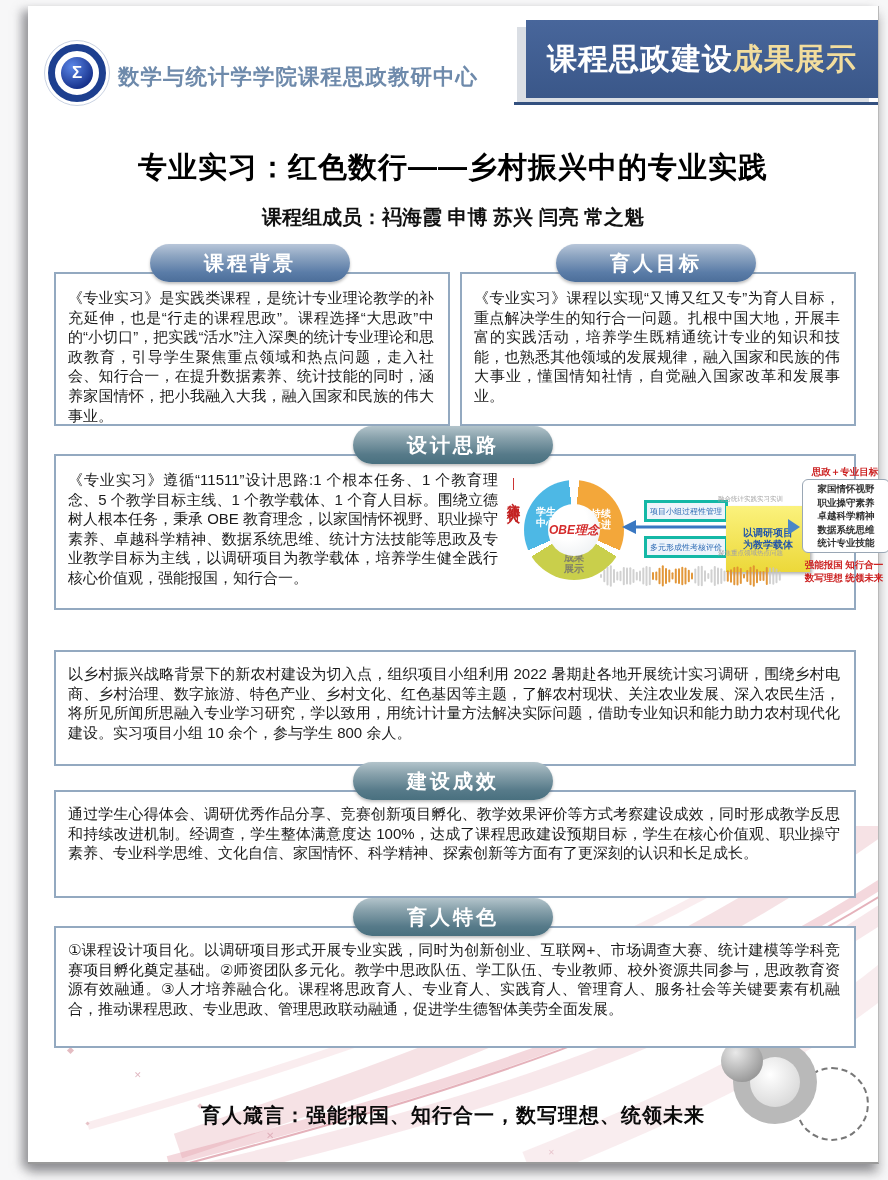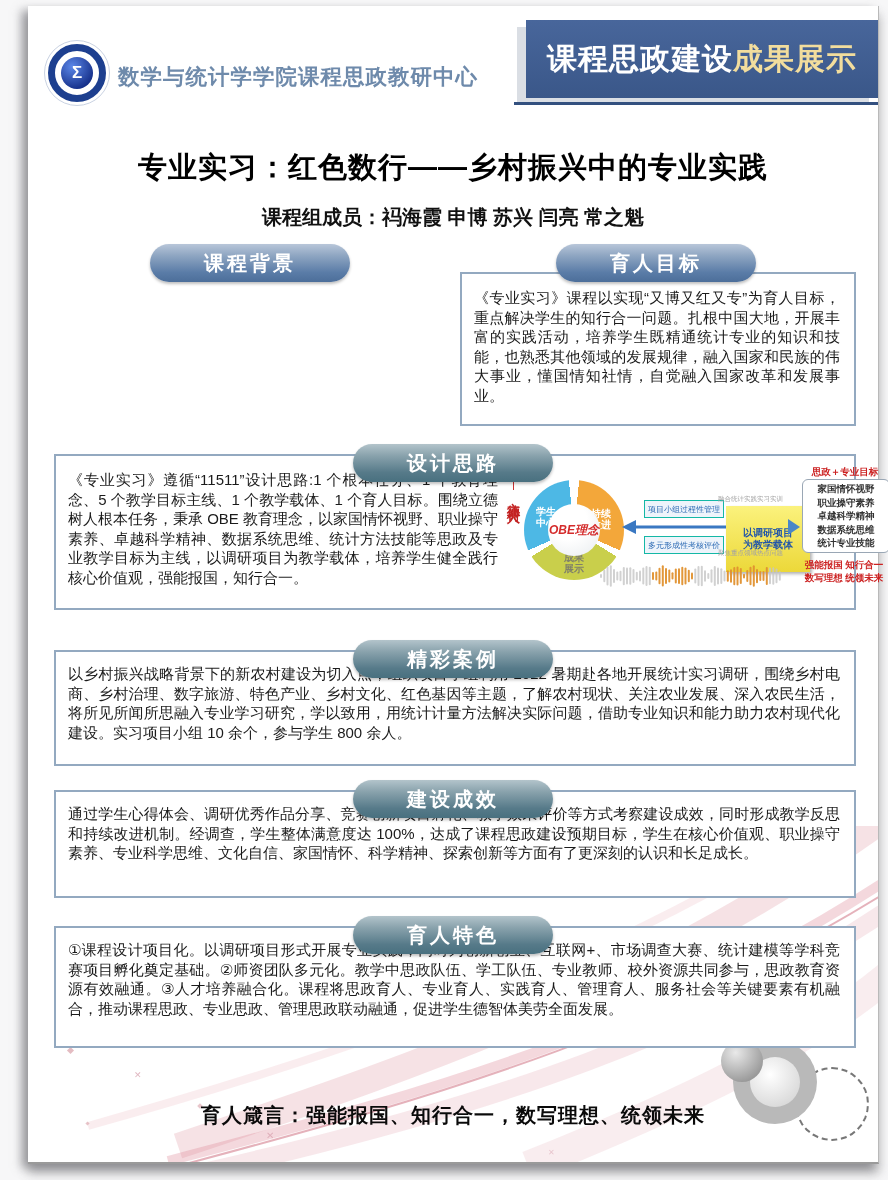--- a/index.html
+++ b/index.html
@@ -35,35 +35,35 @@
   .members{position:absolute;left:0;top:198px;width:100%;text-align:center;
     font-size:20px;font-weight:bold;color:#111;}
   
   .secbox{position:absolute;background:#fff;border:2px solid #93a9c0;z-index:2;}
   .sectext{position:absolute;font-size:15px;line-height:19.6px;color:#1b1b1b;text-align:justify;}
   .pill{position:absolute;width:200px;height:38px;border-radius:19px;z-index:3;
     display:flex;align-items:center;justify-content:center;
     color:#fff;font-size:20px;font-weight:bold;letter-spacing:3px;
     box-shadow:0 2px 3px rgba(0,0,0,.25);}
   .pill-blue{background:linear-gradient(180deg,#b8c6d9 0%,#8fa6c2 30%,#5a7ca7 75%,#4c6e9a 100%);}
-  .pill-teal{background:linear-gradient(180deg,#b3c4cb 0%,#8aa3ad 30%,#567a89 75%,#49707f 100%);margin-top:18px;}
+  .pill-teal{background:linear-gradient(180deg,#b3c4cb 0%,#8aa3ad 30%,#567a89 75%,#49707f 100%);}
   
   .diagram{position:absolute;left:448px;top:10px;width:340px;height:132px;}
   .lide{position:absolute;left:0;top:12px;height:106px;display:flex;flex-direction:column;align-items:center;}
   .lide .bar{width:1px;height:12px;background:#c33;}
   .lide .vtxt{writing-mode:vertical-rl;font-size:13px;font-weight:bold;color:#c32222;letter-spacing:3px;margin:2px 0;}
   .donut{position:absolute;left:20px;top:14px;width:100px;height:100px;border-radius:50%;
     background:conic-gradient(#ffffff 0deg 6deg,#f3a73a 6deg 114deg,#ffffff 114deg 122deg,
       #c9cf4b 122deg 238deg,#ffffff 238deg 246deg,#4db8e5 246deg 354deg,#ffffff 354deg 360deg);}
   .donut-hole{position:absolute;left:24px;top:24px;width:52px;height:52px;border-radius:50%;
     background:radial-gradient(circle at 38% 32%,#ffffff 40%,#e7ebee 100%);
     display:flex;align-items:center;justify-content:center;
     font-size:12px;font-weight:bold;font-style:italic;color:#d42b2b;white-space:nowrap;}
   .dlabel{position:absolute;font-size:10px;font-weight:bold;color:#fff;width:22px;line-height:11px;text-align:center;}
-  .procbox{position:absolute;width:78px;height:16px;border:1px solid #14b8a6;background:#eef4fb;
+  .procbox{position:absolute;width:78px;height:16px;border:3px solid #14b8a6;background:#eef4fb;
     font-size:8px;color:#2f6cb5;display:flex;align-items:center;justify-content:center;white-space:nowrap;}
   .ybox{position:absolute;left:222px;top:40px;width:58px;height:40px;
     background:linear-gradient(180deg,#fbf27d,#ecd839);box-shadow:2px 2px 3px rgba(0,0,0,.3);
     display:flex;align-items:center;justify-content:center;text-align:center;
     font-size:10px;font-weight:bold;color:#2457a8;line-height:12px;padding:13px;}
   .tinynote{position:absolute;font-size:6.5px;color:#a3a3a3;white-space:nowrap;}
   .rarrow{position:absolute;left:284px;top:53px;width:0;height:0;
     border-left:12px solid #4a86c8;border-top:8px solid transparent;border-bottom:8px solid transparent;}
   .goals-title{position:absolute;left:296px;top:0px;width:90px;text-align:center;
     font-size:9.5px;font-weight:bold;color:#cc2222;white-space:nowrap;}
@@ -123,20 +123,23 @@
   <div class="banner">
     <span>课程思政建设</span>
       <span class="gold">成果展示</span>
   </div>
   <div class="banner-line"></div>
 
   <div class="ptitle">专业实习：红色数行——乡村振兴中的专业实践</div>
   <div class="members">课程组成员：祃海霞 申博 苏兴 闫亮 常之魁</div>
 
   <div class="pill pill-blue" style="left:122px;top:238px">课程背景</div>
+  <div class="secbox" style="left:26px;top:266px;width:392px;height:150px">
+    <div class="sectext" style="left:12px;top:14px;width:366px">《专业实习》是实践类课程，是统计专业理论教学的补充延伸，也是“行走的课程思政”。课程选择“大思政”中的“小切口”，把实践“活水”注入深奥的统计专业理论和思政教育，引导学生聚焦重点领域和热点问题，走入社会、知行合一，在提升数据素养、统计技能的同时，涵养家国情怀，把小我融入大我，融入国家和民族的伟大事业。</div>
+  </div>
 
   <div class="pill pill-blue" style="left:528px;top:238px">育人目标</div>
   <div class="secbox" style="left:432px;top:266px;width:392px;height:150px">
     <div class="sectext" style="left:12px;top:14px;width:366px">《专业实习》课程以实现“又博又红又专”为育人目标，重点解决学生的知行合一问题。扎根中国大地，开展丰富的实践活动，培养学生既精通统计专业的知识和技能，也熟悉其他领域的发展规律，融入国家和民族的伟大事业，懂国情知社情，自觉融入国家改革和发展事业。</div>
   </div>
 
   <div class="pill pill-teal" style="left:325px;top:420px">设计思路</div>
   <div class="secbox" style="left:26px;top:448px;width:798px;height:152px">
     <div class="sectext" style="left:12px;top:14px;width:430px">《专业实习》遵循“11511”设计思路:1 个根本任务、1 个教育理念、5 个教学目标主线、1 个教学载体、1 个育人目标。围绕立德树人根本任务，秉承 OBE 教育理念，以家国情怀视野、职业操守素养、卓越科学精神、数据系统思维、统计方法技能等思政及专业教学目标为主线，以调研项目为教学载体，培养学生健全践行核心价值观，强能报国，知行合一。</div>
     <div class="diagram">
@@ -227,21 +230,20 @@
           <rect x="162.5" y="15.0" width="2" height="9.9" rx="1" fill="#e0912f" opacity="0.95"></rect>
           <rect x="165.8" y="11.1" width="2" height="17.8" rx="1" fill="#e0912f" opacity="0.95"></rect>
           <rect x="169.0" y="11.6" width="2" height="16.7" rx="1" fill="#c6c6c6" opacity="0.8"></rect>
           <rect x="172.3" y="11.2" width="2" height="17.6" rx="1" fill="#c6c6c6" opacity="0.8"></rect>
           <rect x="175.5" y="12.6" width="2" height="14.7" rx="1" fill="#c6c6c6" opacity="0.8"></rect>
           <rect x="178.8" y="15.3" width="2" height="9.4" rx="1" fill="#c6c6c6" opacity="0.8"></rect>
         </svg>
     </div>
   </div>
 
-  <div class="pill pill-teal" style="left:325px;top:616px">精彩案例</div>
   <div class="secbox" style="left:26px;top:644px;width:798px;height:112px">
     <div class="sectext" style="left:12px;top:12px;width:772px">以乡村振兴战略背景下的新农村建设为切入点，组织项目小组利用 2022 暑期赴各地开展统计实习调研，围绕乡村电商、乡村治理、数字旅游、特色产业、乡村文化、红色基因等主题，了解农村现状、关注农业发展、深入农民生活，将所见所闻所思融入专业学习研究，学以致用，用统计计量方法解决实际问题，借助专业知识和能力助力农村现代化建设。实习项目小组 10 余个，参与学生 800 余人。</div>
   </div>
 
   <div class="pill pill-teal" style="left:325px;top:756px">建设成效</div>
   <div class="secbox" style="left:26px;top:784px;width:798px;height:104px">
     <div class="sectext" style="left:12px;top:12px;width:772px">通过学生心得体会、调研优秀作品分享、竞赛创新项目孵化、教学效果评价等方式考察建设成效，同时形成教学反思和持续改进机制。经调查，学生整体满意度达 100%，达成了课程思政建设预期目标，学生在核心价值观、职业操守素养、专业科学思维、文化自信、家国情怀、科学精神、探索创新等方面有了更深刻的认识和长足成长。</div>
   </div>
 
   <div class="pill pill-teal" style="left:325px;top:892px">育人特色</div>

